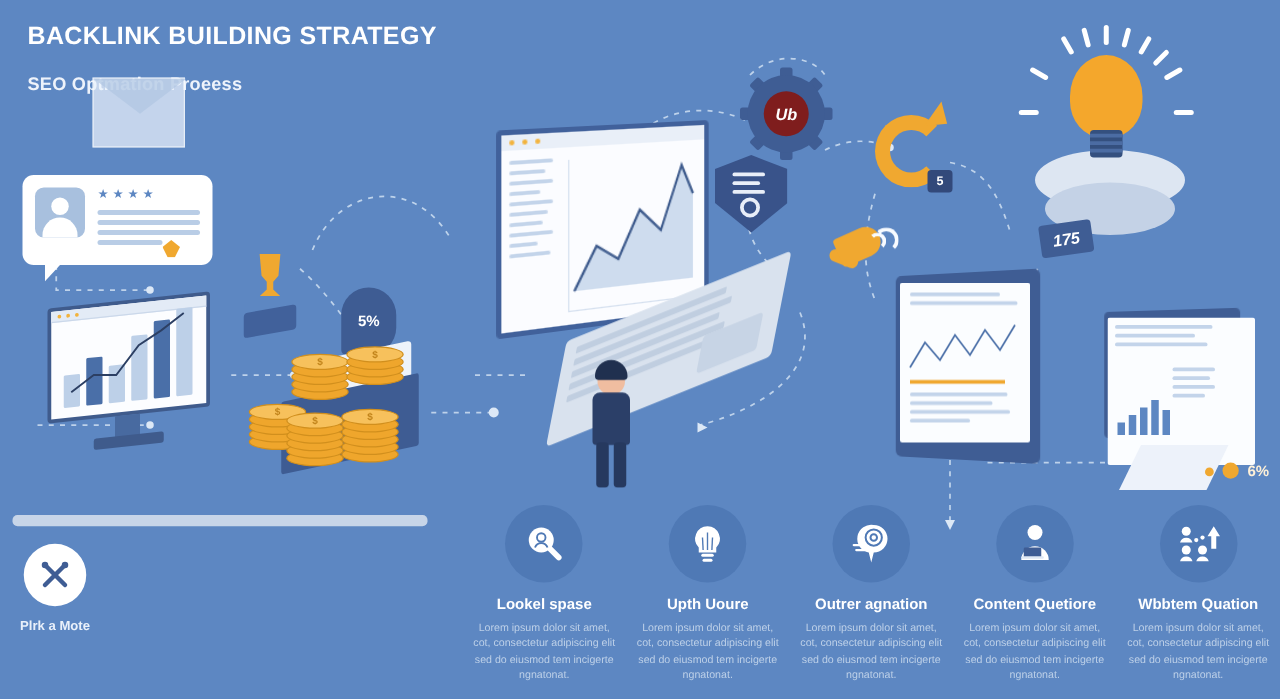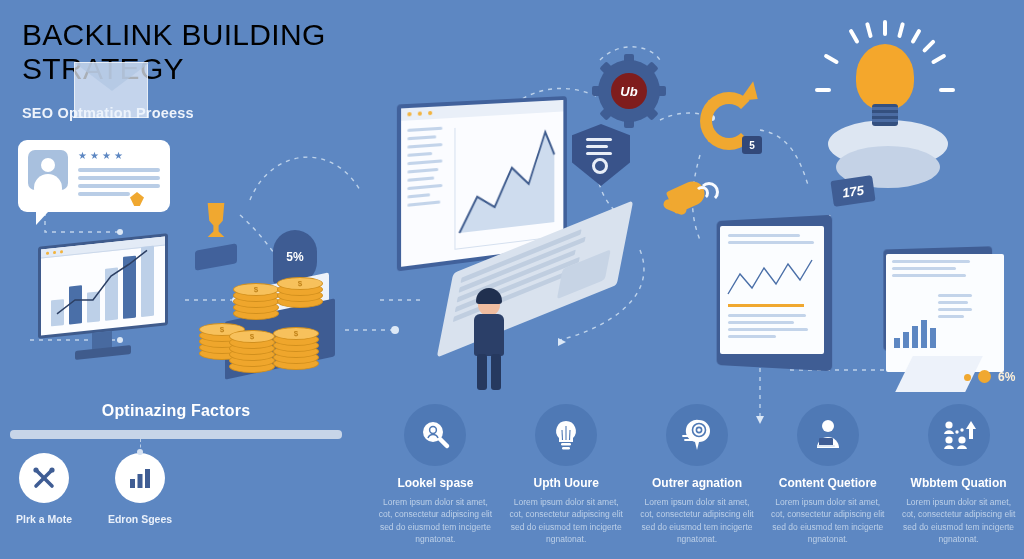--- a/index.html
+++ b/index.html
@@ -17,23 +17,23 @@
     position: relative;
     width: 1024px;
     height: 559px;
     background: #5d87c2;
     overflow: hidden;
   }
 
   
   .header { position: absolute; left: 22px; top: 18px; width: 380px; }
   .title {
-    font-size: 30px;
-    font-weight: normal;
-    color: #000000;
+    font-size: 20px;
+    font-weight: bold;
+    color: #ffffff;
     line-height: 1.12;
     letter-spacing: 0.3px;
   }
   .subtitle {
     margin-top: 20px;
     font-size: 14.5px;
     font-weight: bold;
     color: #eef3fb;
     letter-spacing: 0.2px;
   }
@@ -308,21 +308,21 @@
   
   .factors { position:absolute; left:0px; top:402px; width:352px; }
   .factors-title {
     text-align:center; color:#ffffff; font-size:16px; font-weight:bold;
     letter-spacing:0.2px;
   }
   .factors-bar {
     margin-top:10px; margin-left:10px; width:332px; height:9px;
     background:#c7d5e8; border-radius:4px;
   }
-  .factors-row { display:flex; margin-top:14px;gap:8px; }
+  .factors-row { display:flex; margin-top:14px; }
   .factor { width:88px; text-align:center; position:relative; }
   .factor-circle {
     width:50px;height:50px;border-radius:50%;background:#ffffff;
     margin:0 auto; display:flex;align-items:center;justify-content:center;
   }
   .factor-label {
     margin-top:10px; font-size:10.5px; color:#e9f0fa; font-weight:bold;
   }
   .factor-stem {
     position:absolute; left:50%; top:-14px; width:1px; height:14px;
@@ -633,50 +633,37 @@
           <div style="width:26px"></div>
       </div>
     </div>
     <div class="mr-paper"></div>
   </div>
   <div class="coin-mini" style="left:964px;top:374px;width:7px;height:7px"></div>
   <div class="coin-mini" style="left:978px;top:370px;width:13px;height:13px"></div>
   <div class="pct6">6%</div>
 
   <div class="factors">
-    <div class="factors-title">Optinazing Factors</div>
     <div class="factors-bar"></div>
     <div class="factors-row">
 
       <div class="factor">
         <div class="factor-circle">
           <svg width="26" height="26" viewBox="0 0 26 26">
             <g stroke="#3f5d94" stroke-width="3.6" stroke-linecap="round">
               <line x1="5" y1="5" x2="21" y2="21"></line>
               <line x1="21" y1="5" x2="5" y2="21"></line>
             </g>
             <circle cx="5" cy="5" r="2.6" fill="#3f5d94"></circle>
             <circle cx="21" cy="5" r="2.6" fill="#3f5d94"></circle>
           </svg>
         </div>
         <div class="factor-label">Plrk a Mote</div>
       </div>
 
-      <div class="factor">
-        <div class="factor-stem"></div>
-          <div class="factor-dot"></div>
-        <div class="factor-circle">
-          <svg width="26" height="24" viewBox="0 0 26 24">
-            <rect x="3" y="13" width="5" height="9" fill="#3f5d94"></rect>
-            <rect x="10.5" y="8" width="5" height="14" fill="#3f5d94"></rect>
-            <rect x="18" y="3" width="5" height="19" fill="#3f5d94"></rect>
-          </svg>
-        </div>
-        <div class="factor-label">Edron Sgees</div>
-      </div>
 
 
 
     </div>
   </div>
 
   <div class="cards">
 
     <div class="card">
       <div class="card-circle">

